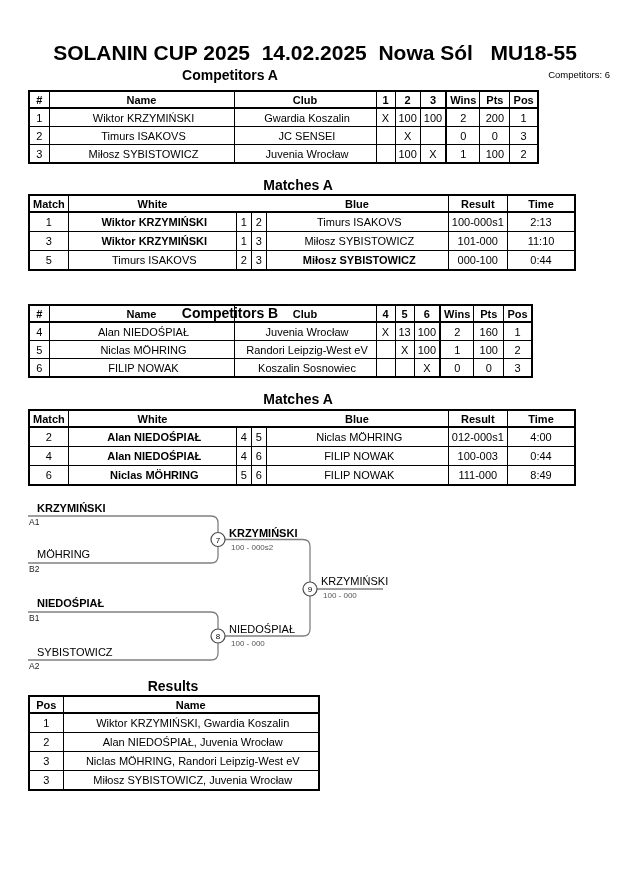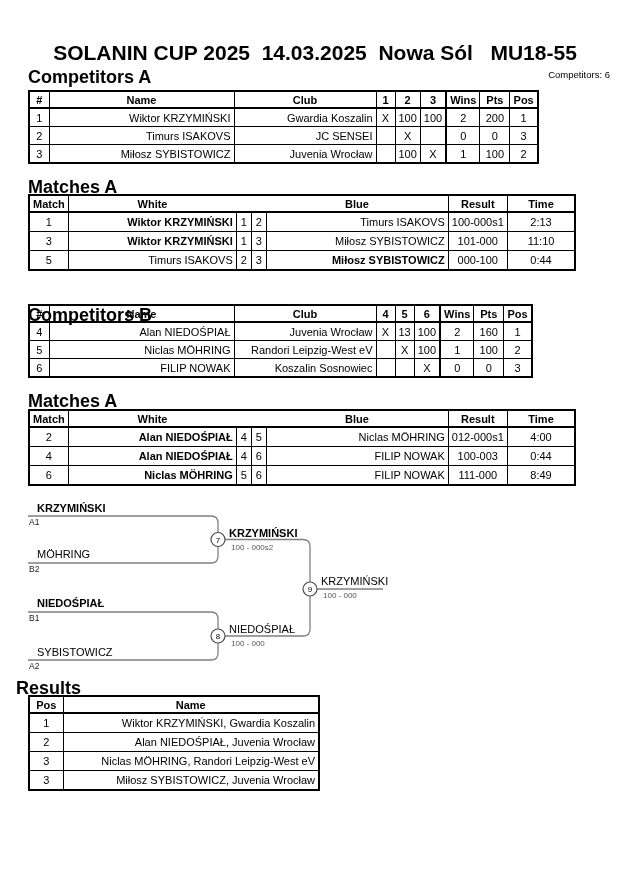--- a/index.html
+++ b/index.html
@@ -3,56 +3,56 @@
 <meta charset="utf-8">
 <style>
   html,body{margin:0;padding:0}
   body{
     position:relative;width:630px;height:891px;overflow:hidden;
     background:#ffffff;color:#000;
     font-family:"Liberation Sans","DejaVu Sans",sans-serif;
   }
   .abs{position:absolute}
   #title{top:41px;left:0;width:630px;text-align:center;font-weight:bold;font-size:21px;white-space:pre}
-  .sec-h{font-size:18px;font-weight:bold;text-align:left}
+  .sec-h{font-size:14px;font-weight:bold;text-align:center}
   #h-compA{top:67px;left:28px;width:404px}
   #count{top:69px;right:20px;font-size:9.5px}
   #t-compA{top:90px;left:28px}
   #h-matchesA{top:177px;left:28px;width:540px}
   #t-matchesA{top:194px;left:28px}
   #h-compB{top:305px;left:28px;width:404px}
   #t-compB{top:304px;left:28px}
   #h-matchesB{top:391px;left:28px;width:540px}
   #t-matchesB{top:409px;left:28px}
   #bracket{top:497px;left:0}
-  #h-results{top:678px;left:16px;width:290px}
+  #h-results{top:678px;left:28px;width:290px}
   #t-results{top:695px;left:28px}
 
   table{border-collapse:collapse;table-layout:fixed;font-size:11px;border:2px solid #000}
   th,td{border:1px solid #000;padding:0 3px;white-space:nowrap;overflow:hidden;height:17px;text-align:center;font-weight:normal}
   thead th{border-bottom:2px solid #000;font-weight:bold;height:15px}
   tbody.tall td{height:18px}
-  td.l{text-align:right;padding-left:7px}
+  td.l{text-align:center;padding-left:7px}
   .b{font-weight:bold}
   .thick-l{border-left:2px solid #000}
   .nb-r{border-right-style:hidden}
   .nb-l{border-left-style:hidden}
 
   svg text{font-family:"Liberation Sans","DejaVu Sans",sans-serif;fill:#000}
   svg .pname{font-size:11px}
   svg .seed{font-size:8.5px;fill:#222}
   svg .score{font-size:8px;fill:#555}
   svg .mnum{font-size:8px;text-anchor:middle}
   svg path{fill:none;stroke:#808080;stroke-width:1.3}
   svg circle{fill:#fff;stroke:#4d4d4d;stroke-width:1.2}
 </style>
 </head>
 <body>
 
-<div id="title" class="abs">SOLANIN CUP 2025  14.03.2025  Nowa Sól   MU18-55</div>
+<div id="title" class="abs">SOLANIN CUP 2025  14.02.2025  Nowa Sól   MU18-55</div>
 <div id="h-compA" class="abs sec-h">Competitors A</div>
 <div id="count" class="abs">Competitors: 6</div>
 
 <table id="t-compA" class="abs">
   <colgroup>
       <col style="width:20px">
       <col style="width:185px">
       <col style="width:142px">
       <col style="width:19px">
       <col style="width:19px">

